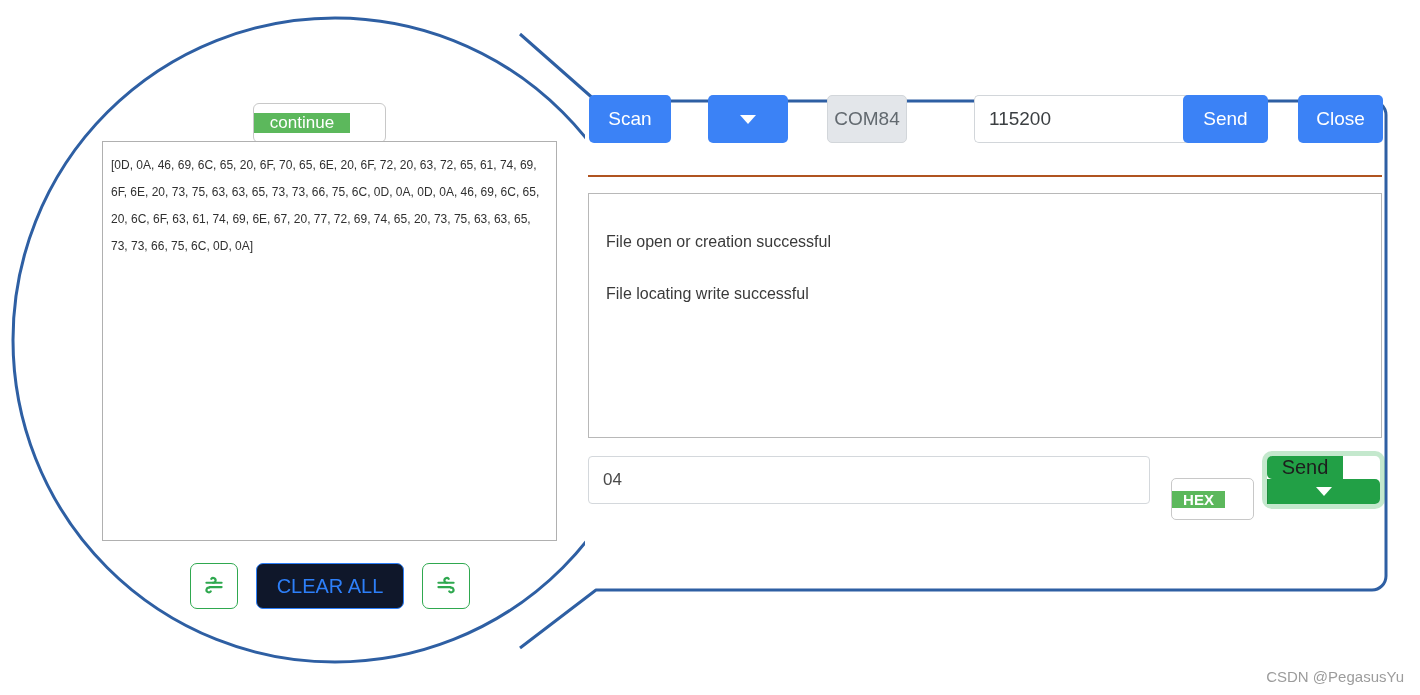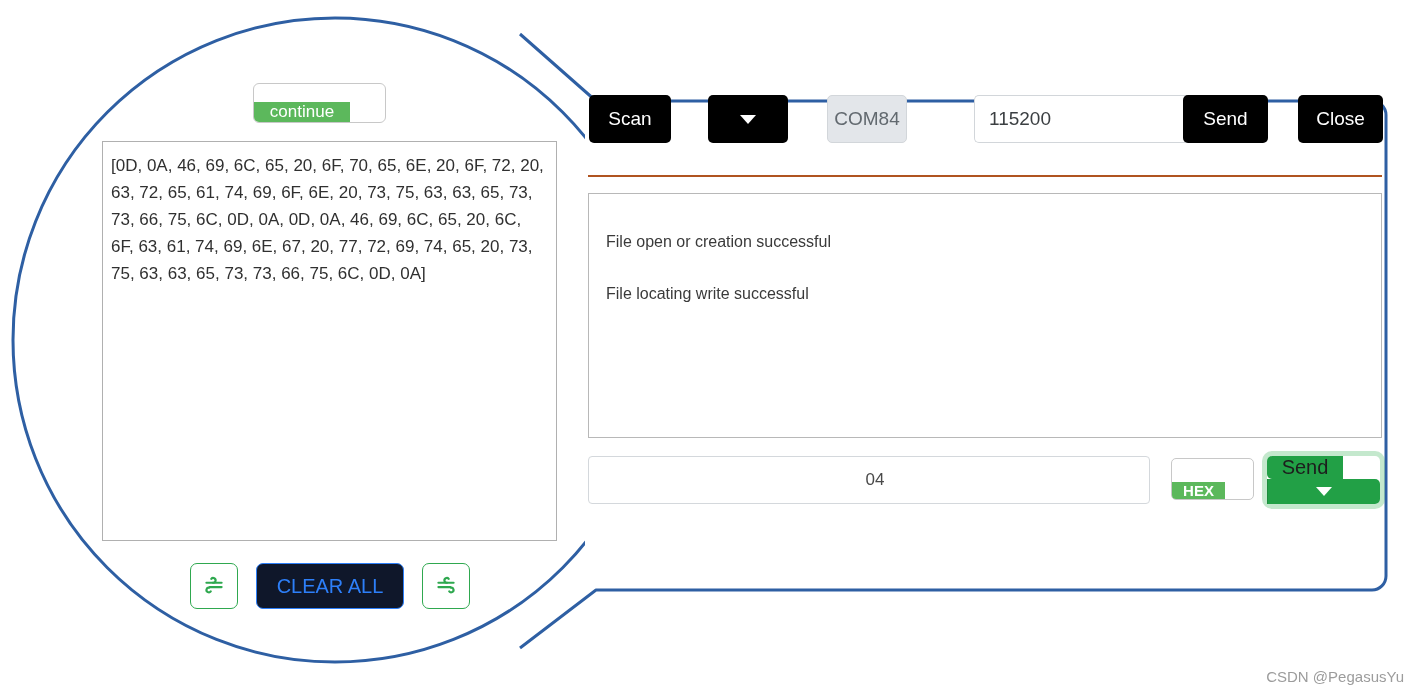--- a/index.html
+++ b/index.html
@@ -29,26 +29,27 @@
   .zoom-region {
     position: absolute;
     left: 100px;
     top: 78px;
     width: 470px;
     height: 530px;
   }
   .toggle {
     position: absolute;
     display: flex;
-    align-items: flex-end;
+    align-items: center;
     border: 1px solid #c8c8c8;
     border-radius: 5px;
     background: #ffffff;
     overflow: hidden;
     box-sizing: border-box;
+    margin-top: 20px;
   }
   .toggle .on {
     background: #5cb85c;
     color: #ffffff;
     display: flex;
     align-items: center;
     justify-content: center;
   }
   .toggle .off {
     background: #ffffff;
@@ -69,21 +70,21 @@
   .hex-dump {
     position: absolute;
     left: 2px;
     top: 63px;
     width: 455px;
     height: 400px;
     border: 1px solid #b0b0b0;
     background: #ffffff;
     box-sizing: border-box;
     padding: 10px 8px 8px 8px;
-    font-size: 17px;
+    font-size: 12px;
     line-height: 27px;
     color: #303030;
     word-break: break-word;
     overflow: hidden;
   }
 
   .zoom-buttons {
     position: absolute;
     left: 0;
     top: 485px;
@@ -127,21 +128,21 @@
     height: 510px;
   }
   .toolbar {
     position: absolute;
     left: 0; top: 0;
     width: 800px;
     height: 56px;
   }
   .tbtn {
     position: absolute;
-    background: #000000;
+    background: #3b82f6;
     color: #ffffff;
     border: none;
     border-radius: 5px;
     font-size: 19px;
     font-family: "Liberation Sans", sans-serif;
     display: flex;
     align-items: center;
     justify-content: center;
     box-sizing: border-box;
     cursor: pointer;
@@ -239,21 +240,20 @@
     width: 562px; height: 48px;
     border: 1px solid #d4d8dc;
     border-radius: 4px;
     background: #ffffff;
     font-size: 17px;
     color: #4a4a4a;
     padding-left: 14px;
     font-family: "Liberation Sans", sans-serif;
     box-sizing: border-box;
     outline: none;
-    text-align: center;
   }
   #hex-toggle {
     left: 586px;
     top: 2px;
     width: 83px;
     height: 42px;
     border-radius: 5px;
   }
   #hex-toggle .on {
     width: 53px;

